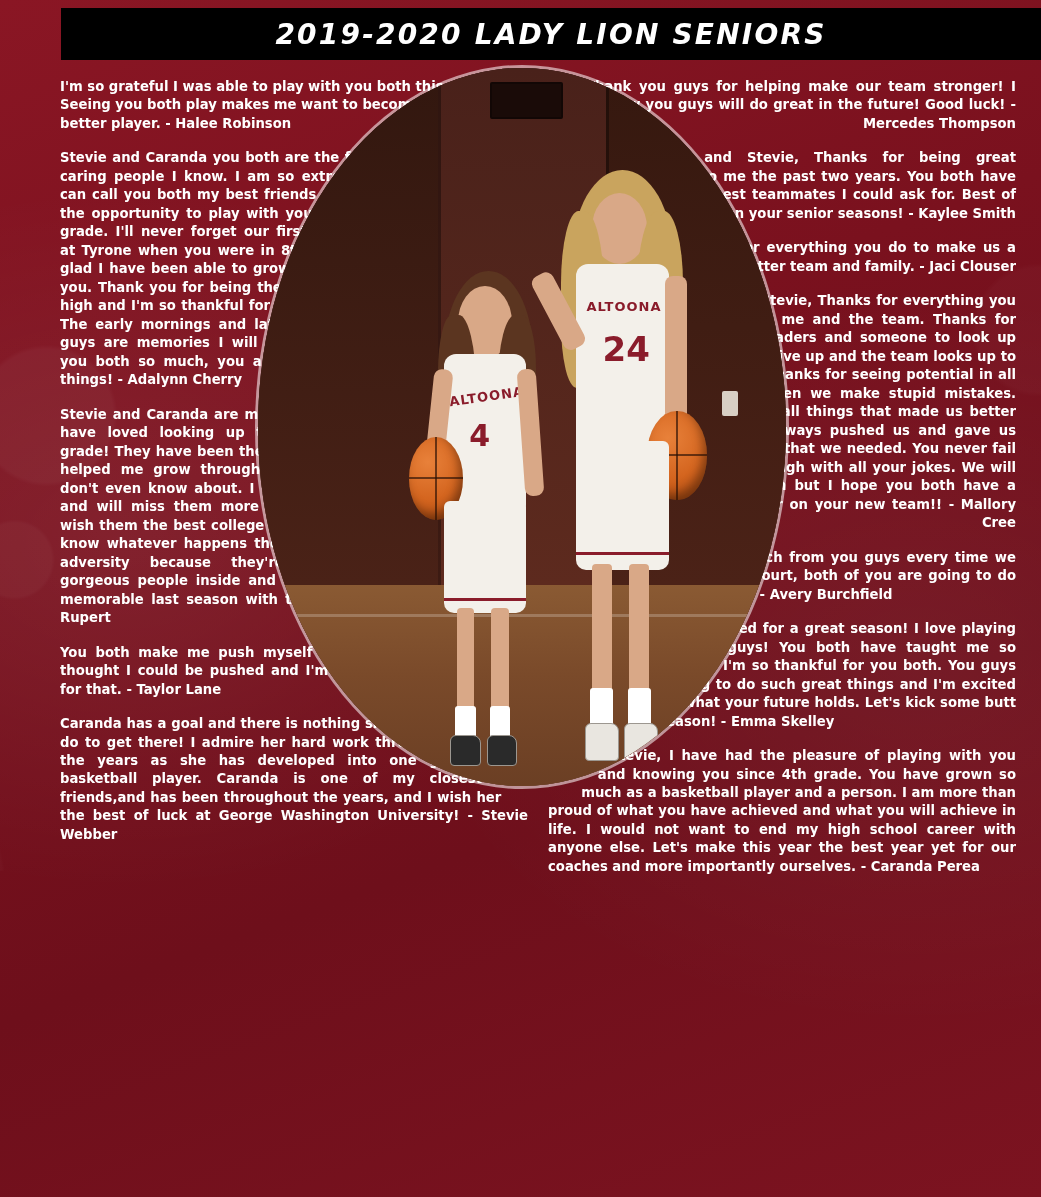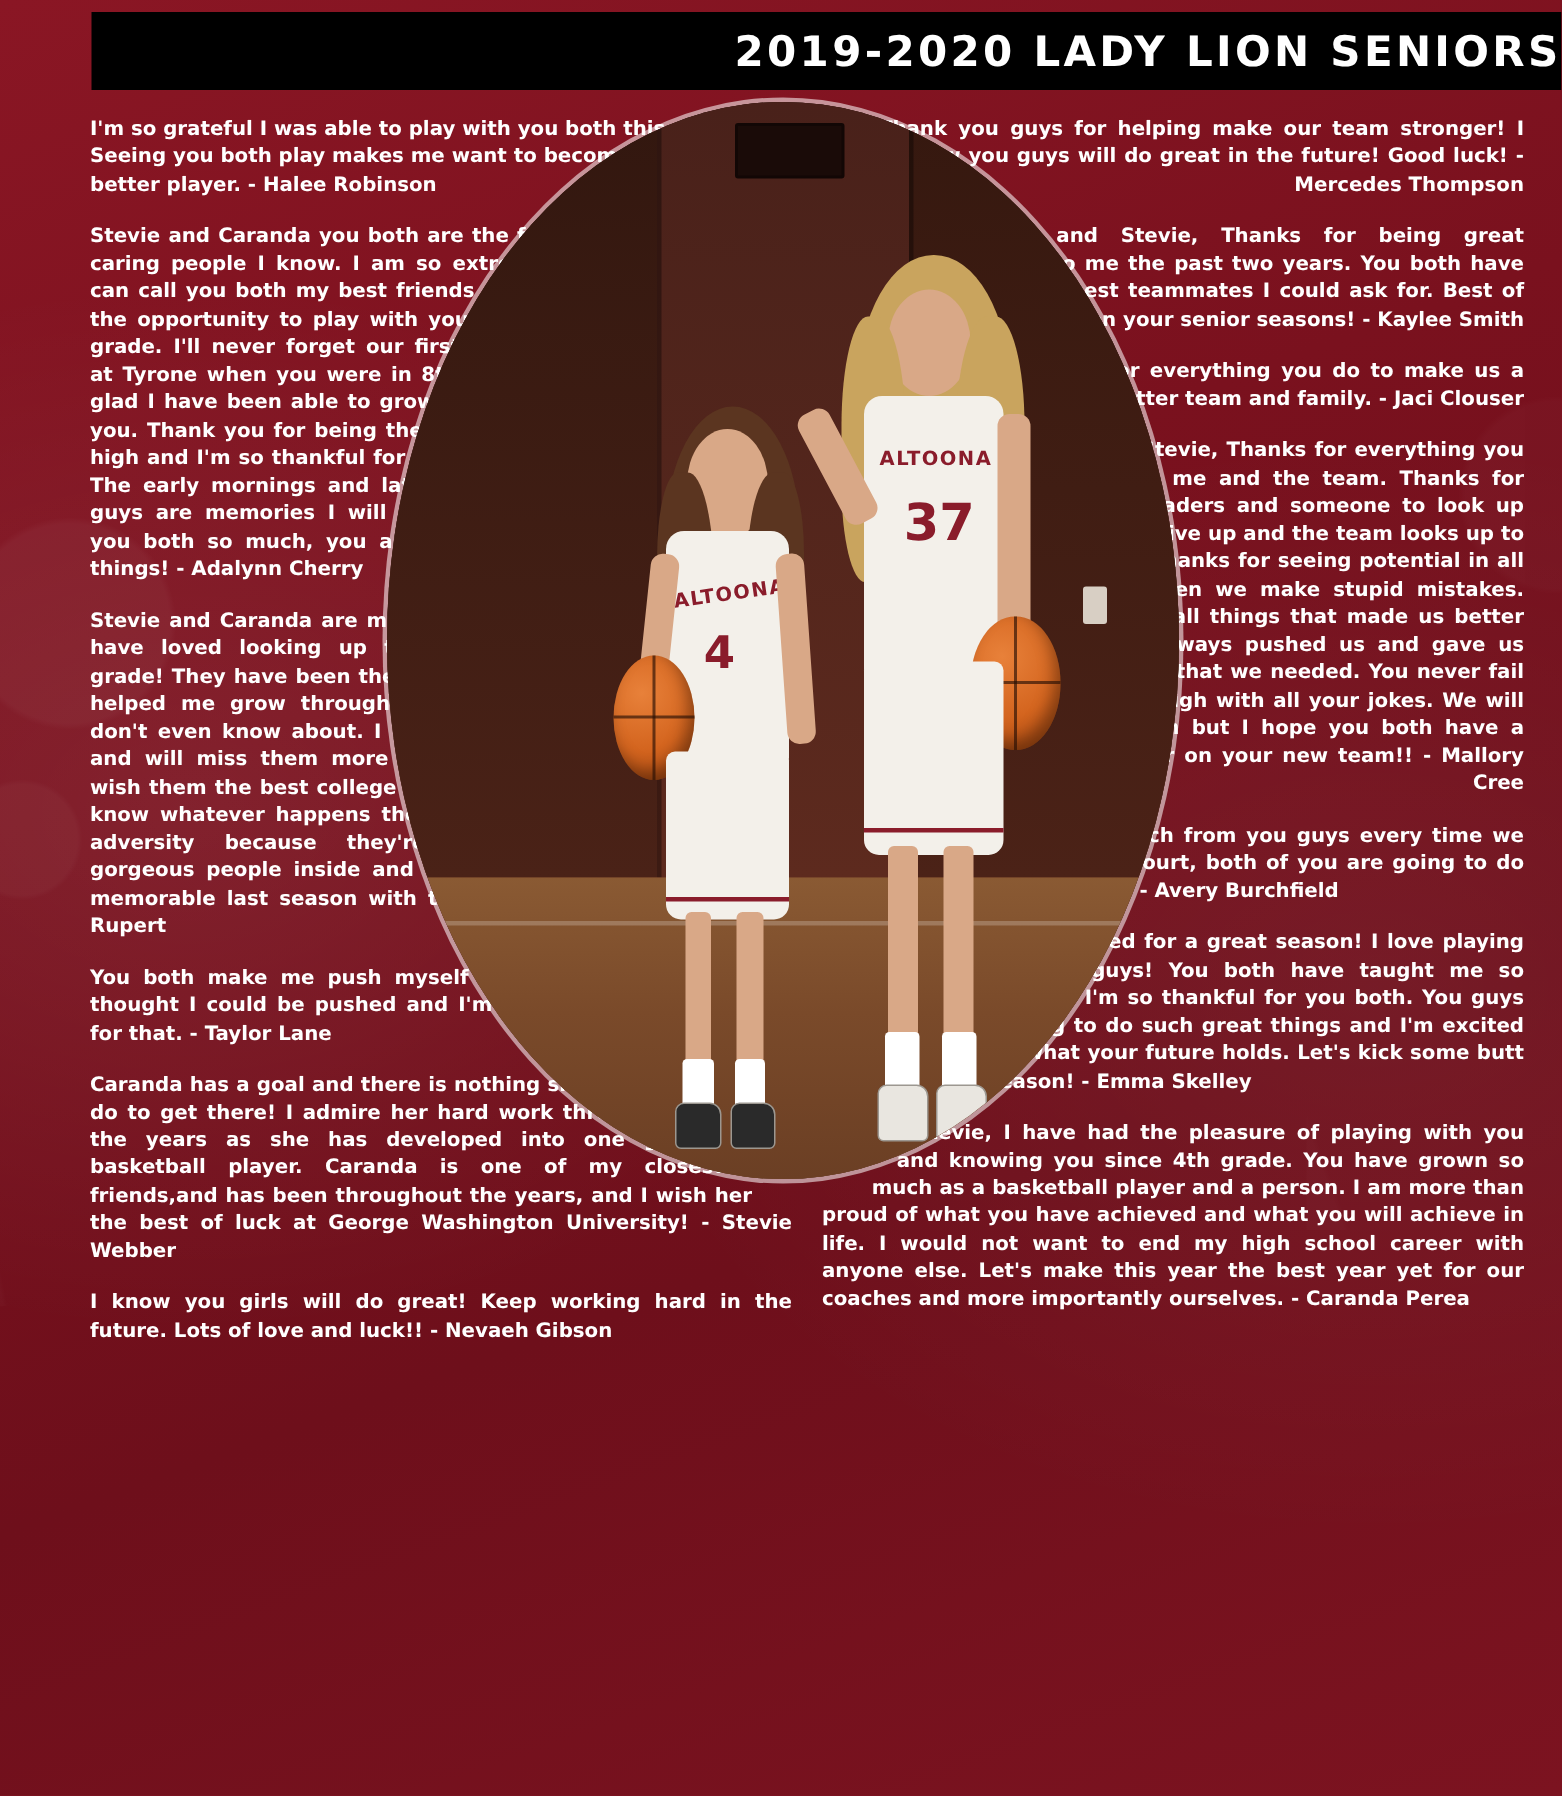--- a/index.html
+++ b/index.html
@@ -55,21 +55,22 @@
   
   .header-bar {
     position: absolute;
     left: 61px;
     top: 8px;
     width: 980px;
     height: 52px;
     background: #000000;
     display: flex;
     align-items: center;
-    justify-content: flex-end;
+    justify-content: center;
+    font-style: italic;
   }
   .header-title {
     color: #ffffff;
     font-family: "DejaVu Sans", sans-serif;
     font-weight: bold;
     font-size: 28px;
     letter-spacing: 2.2px;
     white-space: nowrap;
   }
 
@@ -257,21 +258,20 @@
   </div>
 
   <div class="col left">
     <div class="wrap-shape" style="shape-outside: ellipse(120px 360px at 100% 50%); width:170px; height:720px;"></div>
 
     <p class="quote j-left">I'm so grateful I was able to play with you both this year. Seeing you both play makes me want to become a better player. - Halee Robinson</p>
     <p class="quote j-both">Stevie and Caranda you both are the funniest most caring people I know. I am so extremely happy I can call you both my best friends and I have had the opportunity to play with you guys since 7th grade. I'll never forget our first game together at Tyrone when you were in 8th grade, and I'm glad I have been able to grow with the both of you. Thank you for being there for me since jr. high and I'm so thankful for the bond we have. The early mornings and late nights with you guys are memories I will have forever. Love you both so much, you are going to do big things! - Adalynn Cherry</p>
     <p class="quote j-both">Stevie and Caranda are my best friends and I have loved looking up to them since 7th grade! They have been there for me and have helped me grow through tough times they don't even know about. I love them so much and will miss them more than they know. I wish them the best college life and life after. I know whatever happens they'll overcome the adversity because they're amazing and gorgeous people inside and out. I hope for a memorable last season with them - Brooklynn Rupert</p>
     <p class="quote j-both">You both make me push myself farther than I thought I could be pushed and I'm very grateful for that. - Taylor Lane</p>
     <p class="quote j-both">Caranda has a goal and there is nothing she will not do to get there! I admire her hard work throughout the years as she has developed into one great basketball player. Caranda is one of my closest friends,and has been throughout the years, and I wish her the best of luck at George Washington University! - Stevie Webber</p>
-    <p class="quote j-both">I know you girls will do great! Keep working hard in the future. Lots of love and luck!! - Nevaeh Gibson</p>
   </div>
 
   <div class="col right">
     <div class="wrap-shape" style="shape-outside: ellipse(120px 360px at 0% 50%); width:160px; height:720px;"></div>
 
     <p class="quote j-both-r">Thank you guys for helping make our team stronger! I know you guys will do great in the future! Good luck! - Mercedes Thompson</p>
     <p class="quote j-both-r">Caranda and Stevie, Thanks for being great mentors to me the past two years. You both have been the best teammates I could ask for. Best of luck on your senior seasons! - Kaylee Smith</p>
     <p class="quote j-both-r">Thank you for everything you do to make us a better team and family. - Jaci Clouser</p>
     <p class="quote j-both-r">Caranda and Stevie, Thanks for everything you have done for me and the team. Thanks for being great leaders and someone to look up to. You never give up and the team looks up to you for that. Thanks for seeing potential in all of us even when we make stupid mistakes. You taught us all things that made us better players. You always pushed us and gave us the motivation that we needed. You never fail to make me laugh with all your jokes. We will miss you a ton but I hope you both have a blast next year on your new team!! - Mallory Cree</p>
     <p class="quote j-both">I learn so much from you guys every time we step on the court, both of you are going to do great things! - Avery Burchfield</p>
@@ -319,21 +319,21 @@
     </div>
 
     <div class="player p2">
       <div class="hair" style="left:22%; top:-1%; width:56%; height:30%; background:#c9a45e;"></div>
       <div class="head" style="left:33%; top:3%; width:31%; height:12%;"></div>
       <div class="hair" style="left:16%; top:6%; width:24%; height:30%; background:#c9a45e; border-radius:45% 50% 60% 40%;"></div>
       <div class="hair" style="left:58%; top:6%; width:26%; height:30%; background:#c9a45e; border-radius:50% 45% 40% 60%;"></div>
 
       <div class="jersey" style="left:24%; top:15%; width:52%; height:32%;"></div>
       <div class="team-text" style="left:30%; top:21%; font-size:13px;">ALTOONA</div>
-      <div class="num-text" style="left:39%; top:26%; font-size:34px;">37</div>
+      <div class="num-text" style="left:39%; top:26%; font-size:34px;">24</div>
 
       <div class="arm" style="left:8%; top:16%; width:13%; height:14%; transform:rotate(-28deg);"></div>
       <div class="arm" style="left:74%; top:17%; width:12%; height:28%;"></div>
 
       <div class="ball" style="left:64%; top:40%; width:33%; height:15%;"></div>
 
       <div class="shorts" style="left:24%; top:45%; width:52%; height:22%;"></div>
       <div class="stripe" style="left:24%; top:64%; width:52%; height:3px;"></div>
 
       <div class="leg" style="left:33%; top:66%; width:11%; height:23%;"></div>

